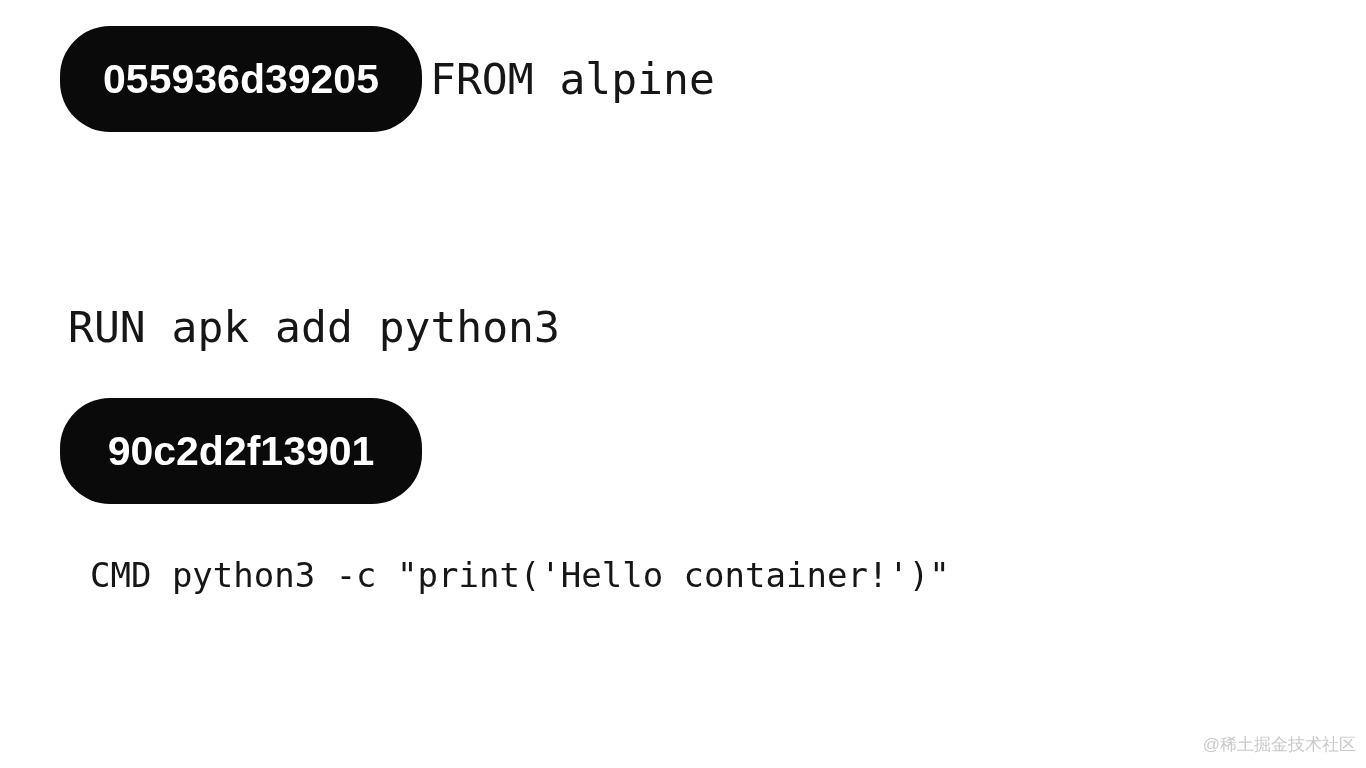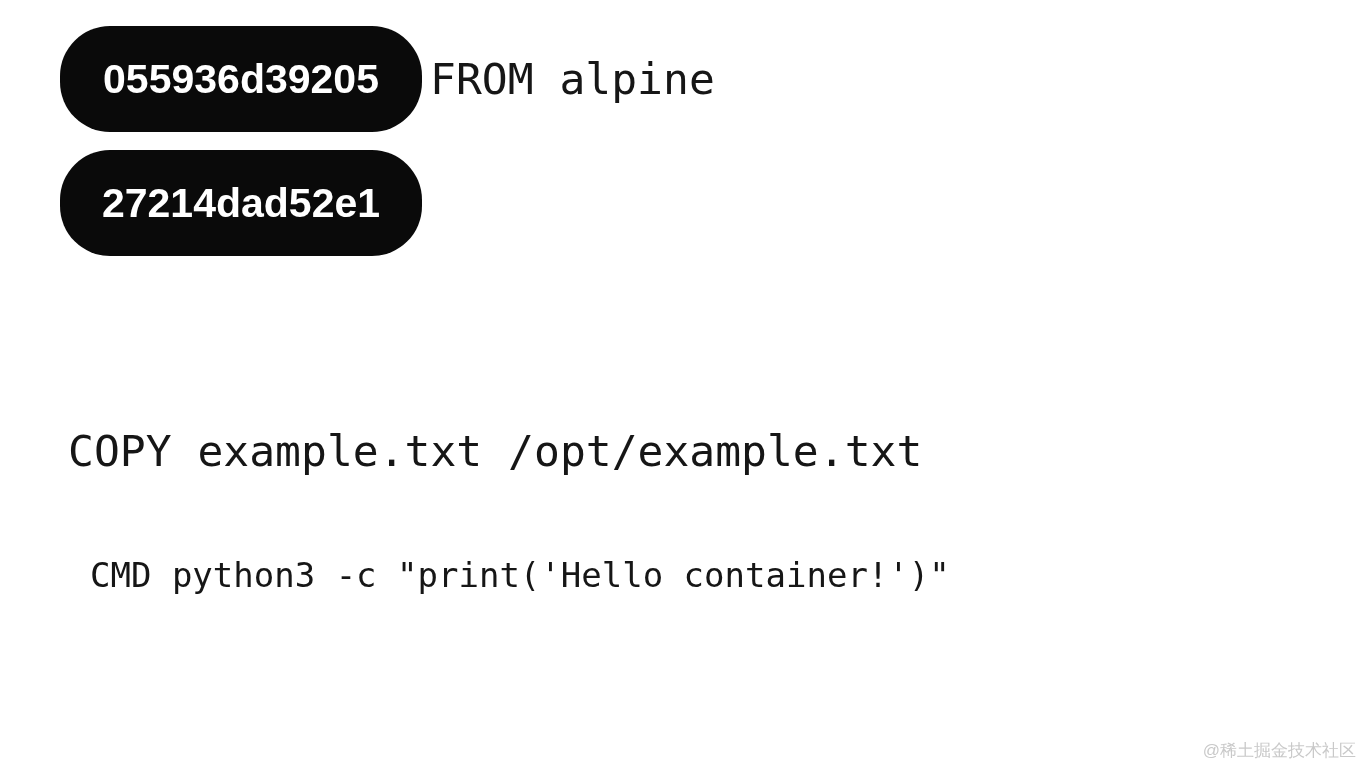--- a/index.html
+++ b/index.html
@@ -50,49 +50,49 @@
     color: #161616;
     font-family: "DejaVu Sans Mono", "Liberation Mono", monospace;
     white-space: nowrap;
     line-height: 1;
   }
   .instruction.large { font-size: 43px; margin-left: 8px; }
   .instruction.small { font-size: 34px; }
   .watermark {
     position: absolute;
     right: 10px;
-    bottom: 6px;
+    bottom: 12px;
     font-size: 17px;
     color: #c9c9c9;
     font-family: "Liberation Sans", sans-serif;
   }
 </style>
 </head>
 <body>
 
 <div class="rows" id="rows">
   <div class="row">
     <div class="pill">
       <span class="pill-text">055936d39205</span>
     </div>
     <div class="instruction large">FROM alpine</div>
   </div>
 
   <div class="row">
-    <div class="pill">
-      <span class="pill-text">27214dad52e1</span>
-    </div>
   </div>
 
   <div class="row">
+    <div class="instruction large">RUN apk add python3</div>
   </div>
 
 
   <div class="row">
-    <div class="instruction large">COPY example.txt /opt/example.txt</div>
+    <div class="pill">
+      <span class="pill-text">90c2d2f13901</span>
+    </div>
   </div>
 
   <div class="row">
     <div class="instruction small">CMD python3 -c "print('Hello container!')"</div>
   </div>
 </div>
 
 <div class="watermark">@稀土掘金技术社区</div>
 
 </body></html>

